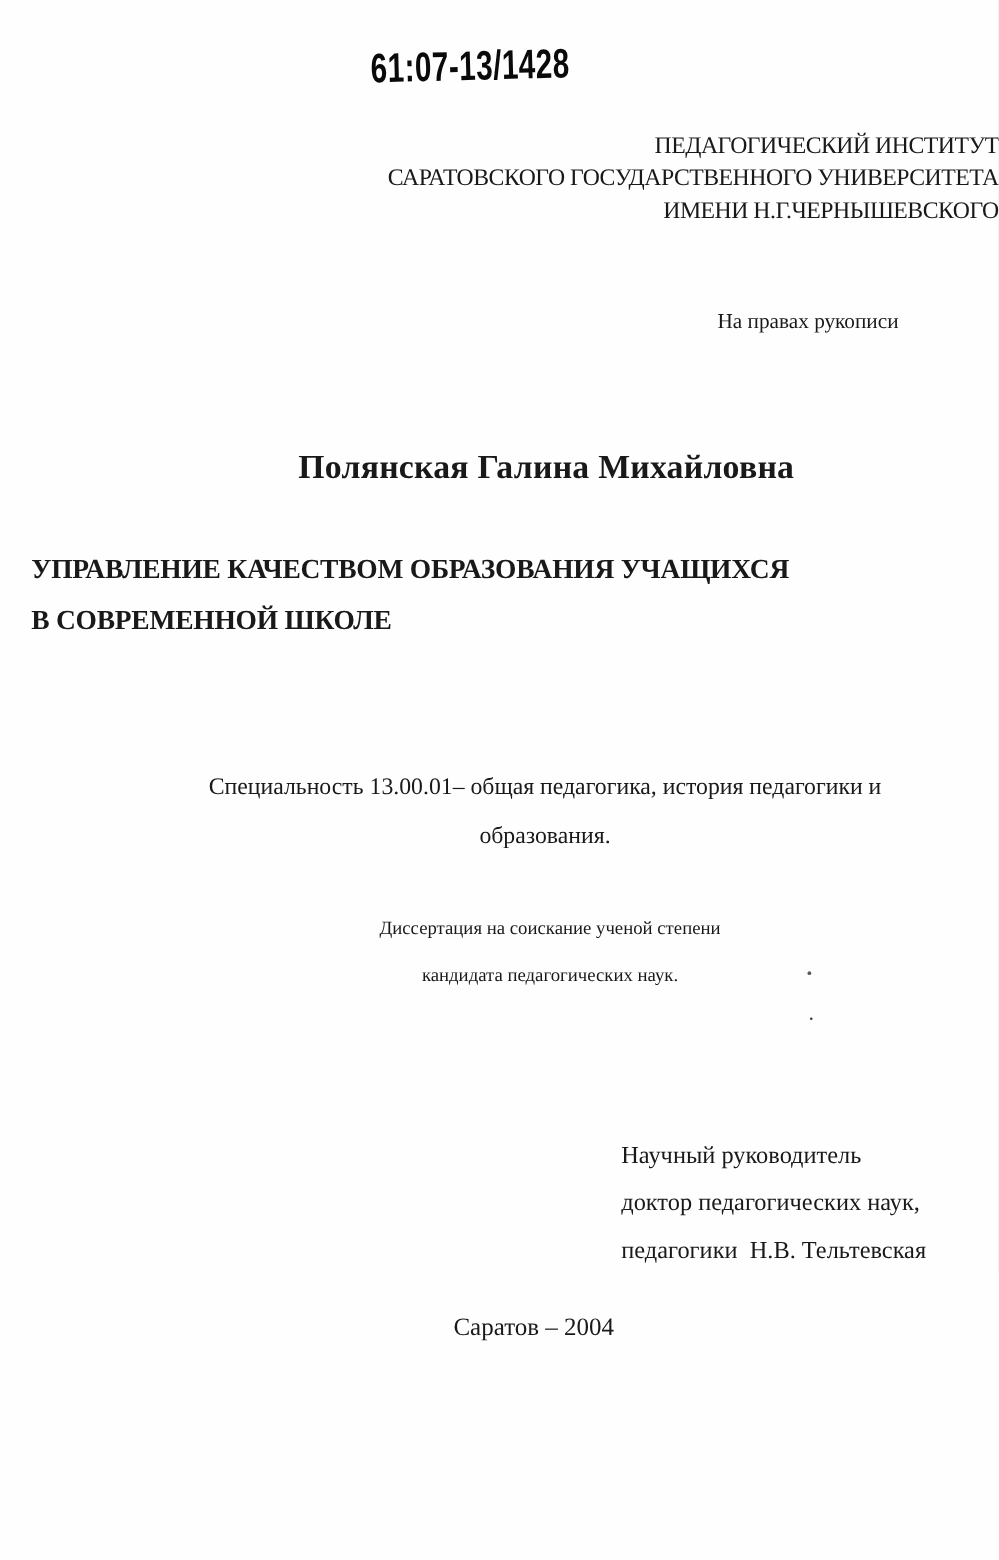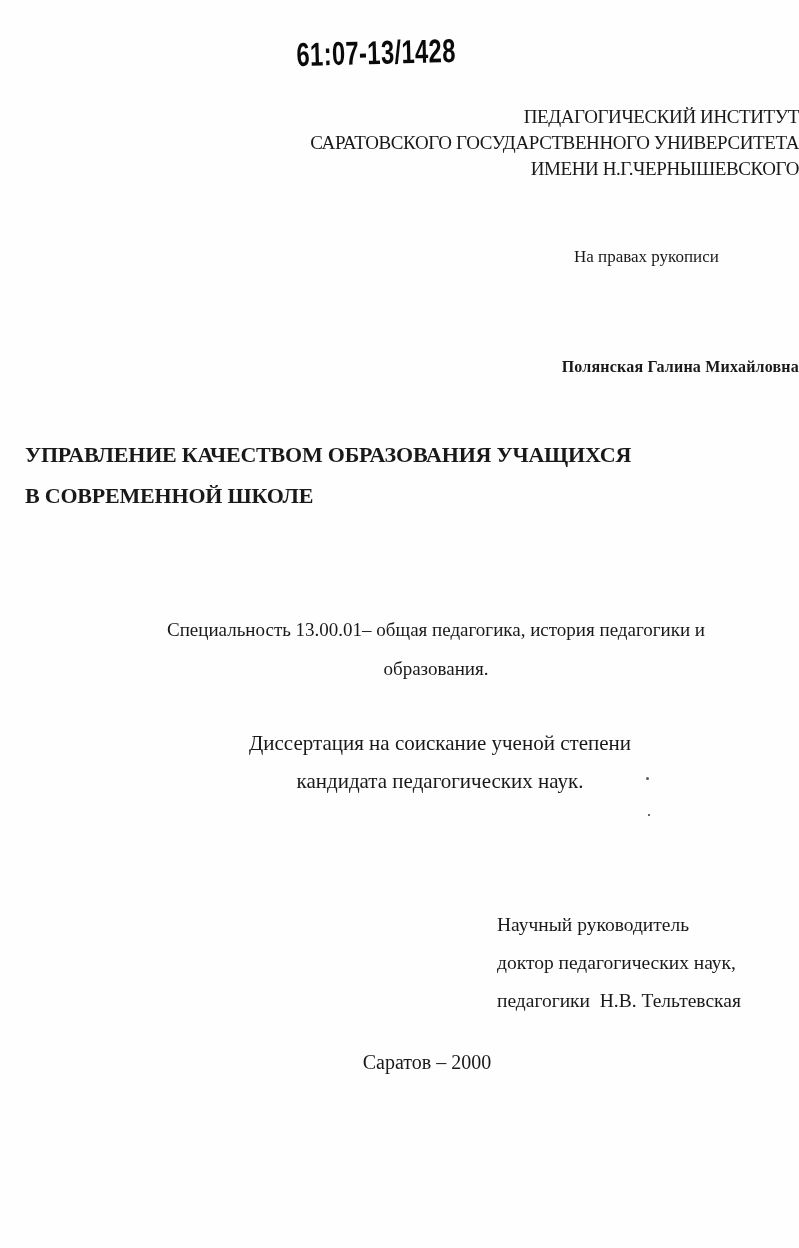--- a/index.html
+++ b/index.html
@@ -46,22 +46,22 @@
     left: 574px;
     top: 247px;
     font-size: 17px;
     white-space: nowrap;
   }
   .author {
     position: absolute;
     left: 75px;
     width: 724px;
     top: 358px;
-    text-align: right;
-    font-size: 16px;
+    text-align: center;
+    font-size: 27px;
     font-weight: bold;
     letter-spacing: 0.2px;
   }
   .title {
     position: absolute;
     left: 25px;
     width: 774px;
     top: 434px;
     text-align: left;
     font-size: 22px;
@@ -78,21 +78,21 @@
     text-align: center;
     font-size: 19px;
     line-height: 39px;
   }
   .diss-type {
     position: absolute;
     left: 80px;
     width: 720px;
     top: 724px;
     text-align: center;
-    font-size: 21px;
+    font-size: 15px;
     line-height: 38px;
   }
   .advisor {
     position: absolute;
     left: 497px;
     top: 870px;
     font-size: 19.5px;
     line-height: 38px;
     margin-top: 36px;
   }
@@ -144,18 +144,18 @@
     <div>Диссертация на соискание ученой степени</div>
     <div>кандидата педагогических наук.</div>
   </div>
 
   <div class="advisor">
     <div>Научный руководитель</div>
     <div>доктор педагогических наук,</div>
     <div>педагогики  Н.В. Тельтевская</div>
   </div>
 
-  <div class="place-year">Саратов – 2000</div>
+  <div class="place-year">Саратов – 2004</div>
 
   <div class="speck s1"></div>
   <div class="speck s2"></div>
 
 </div>
 
 </body></html>

